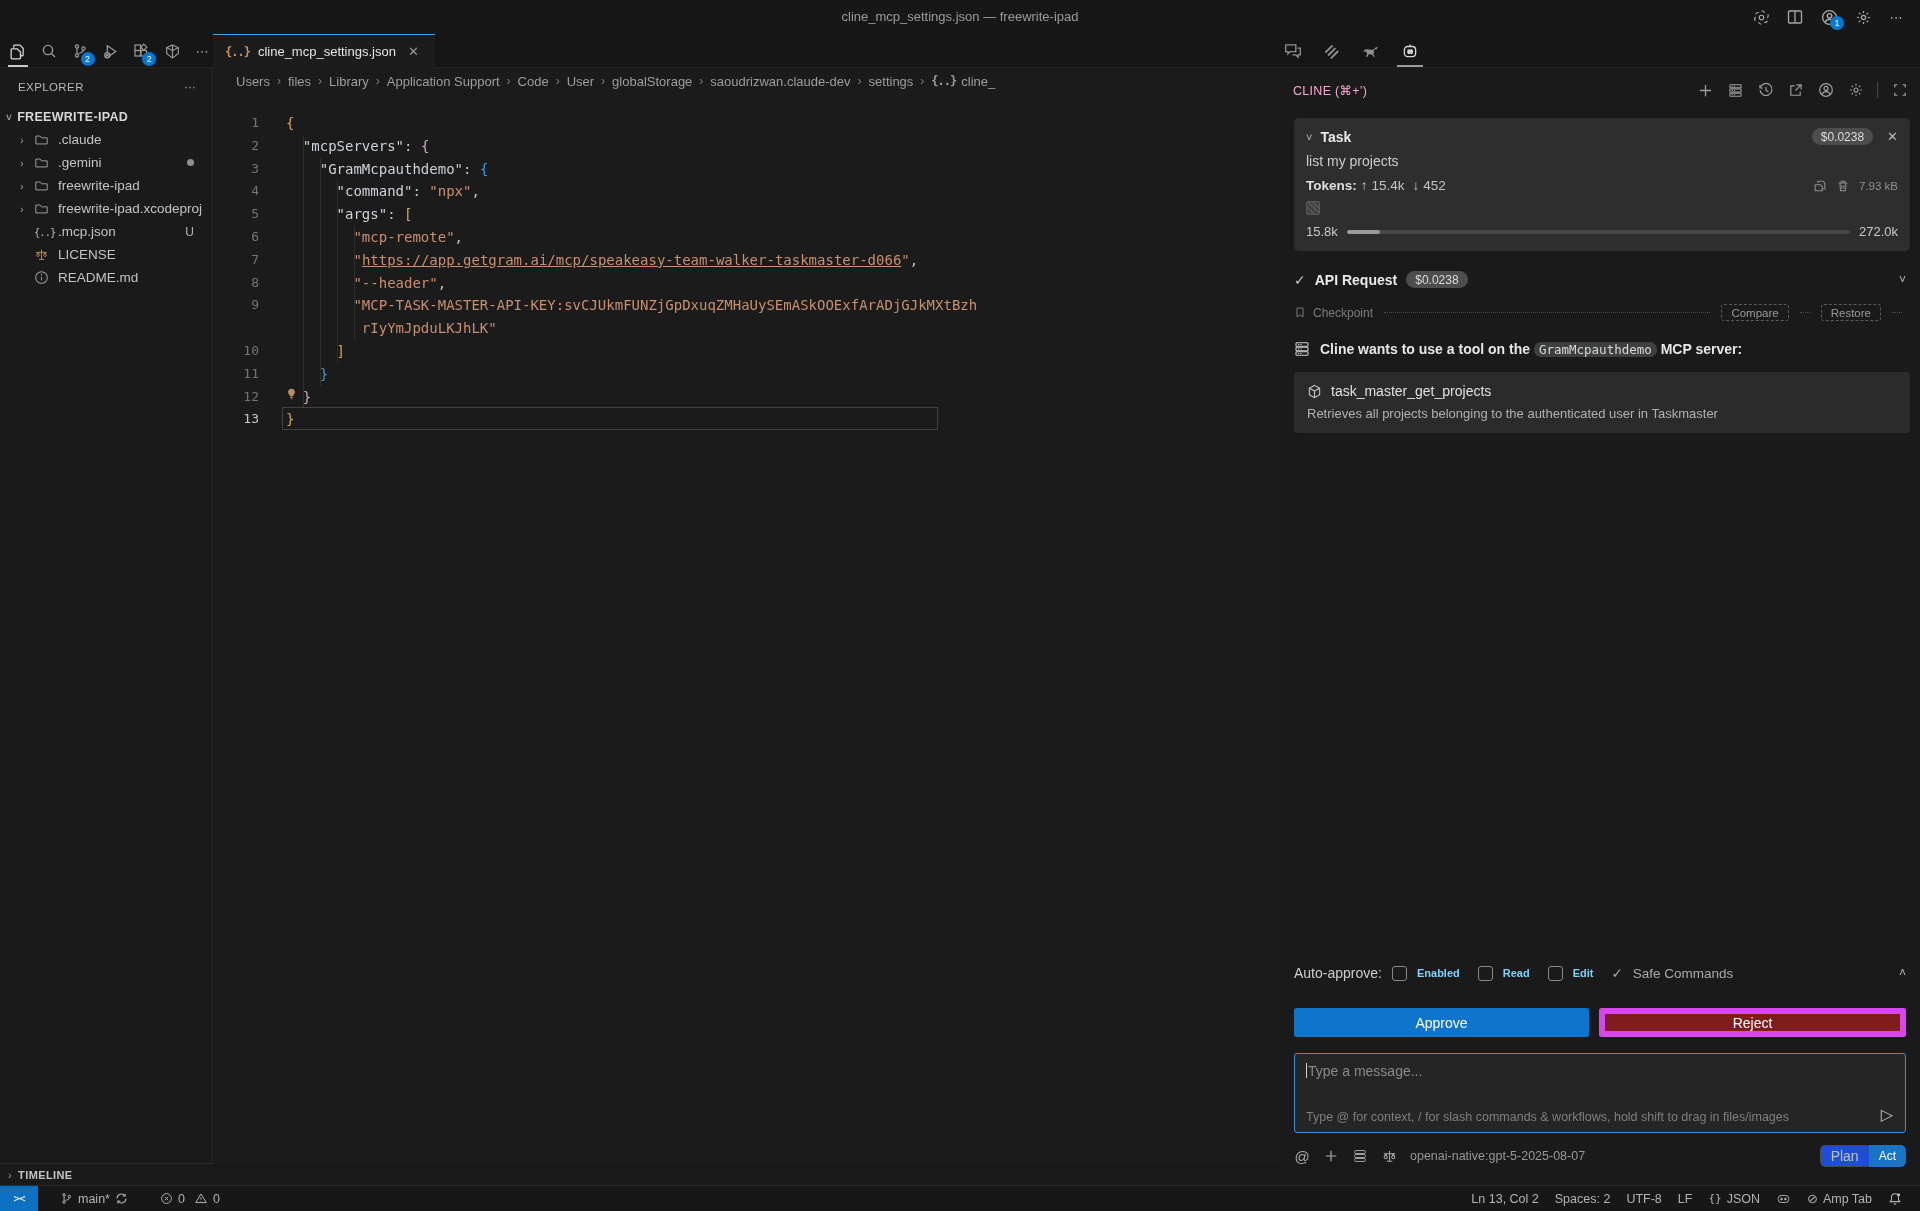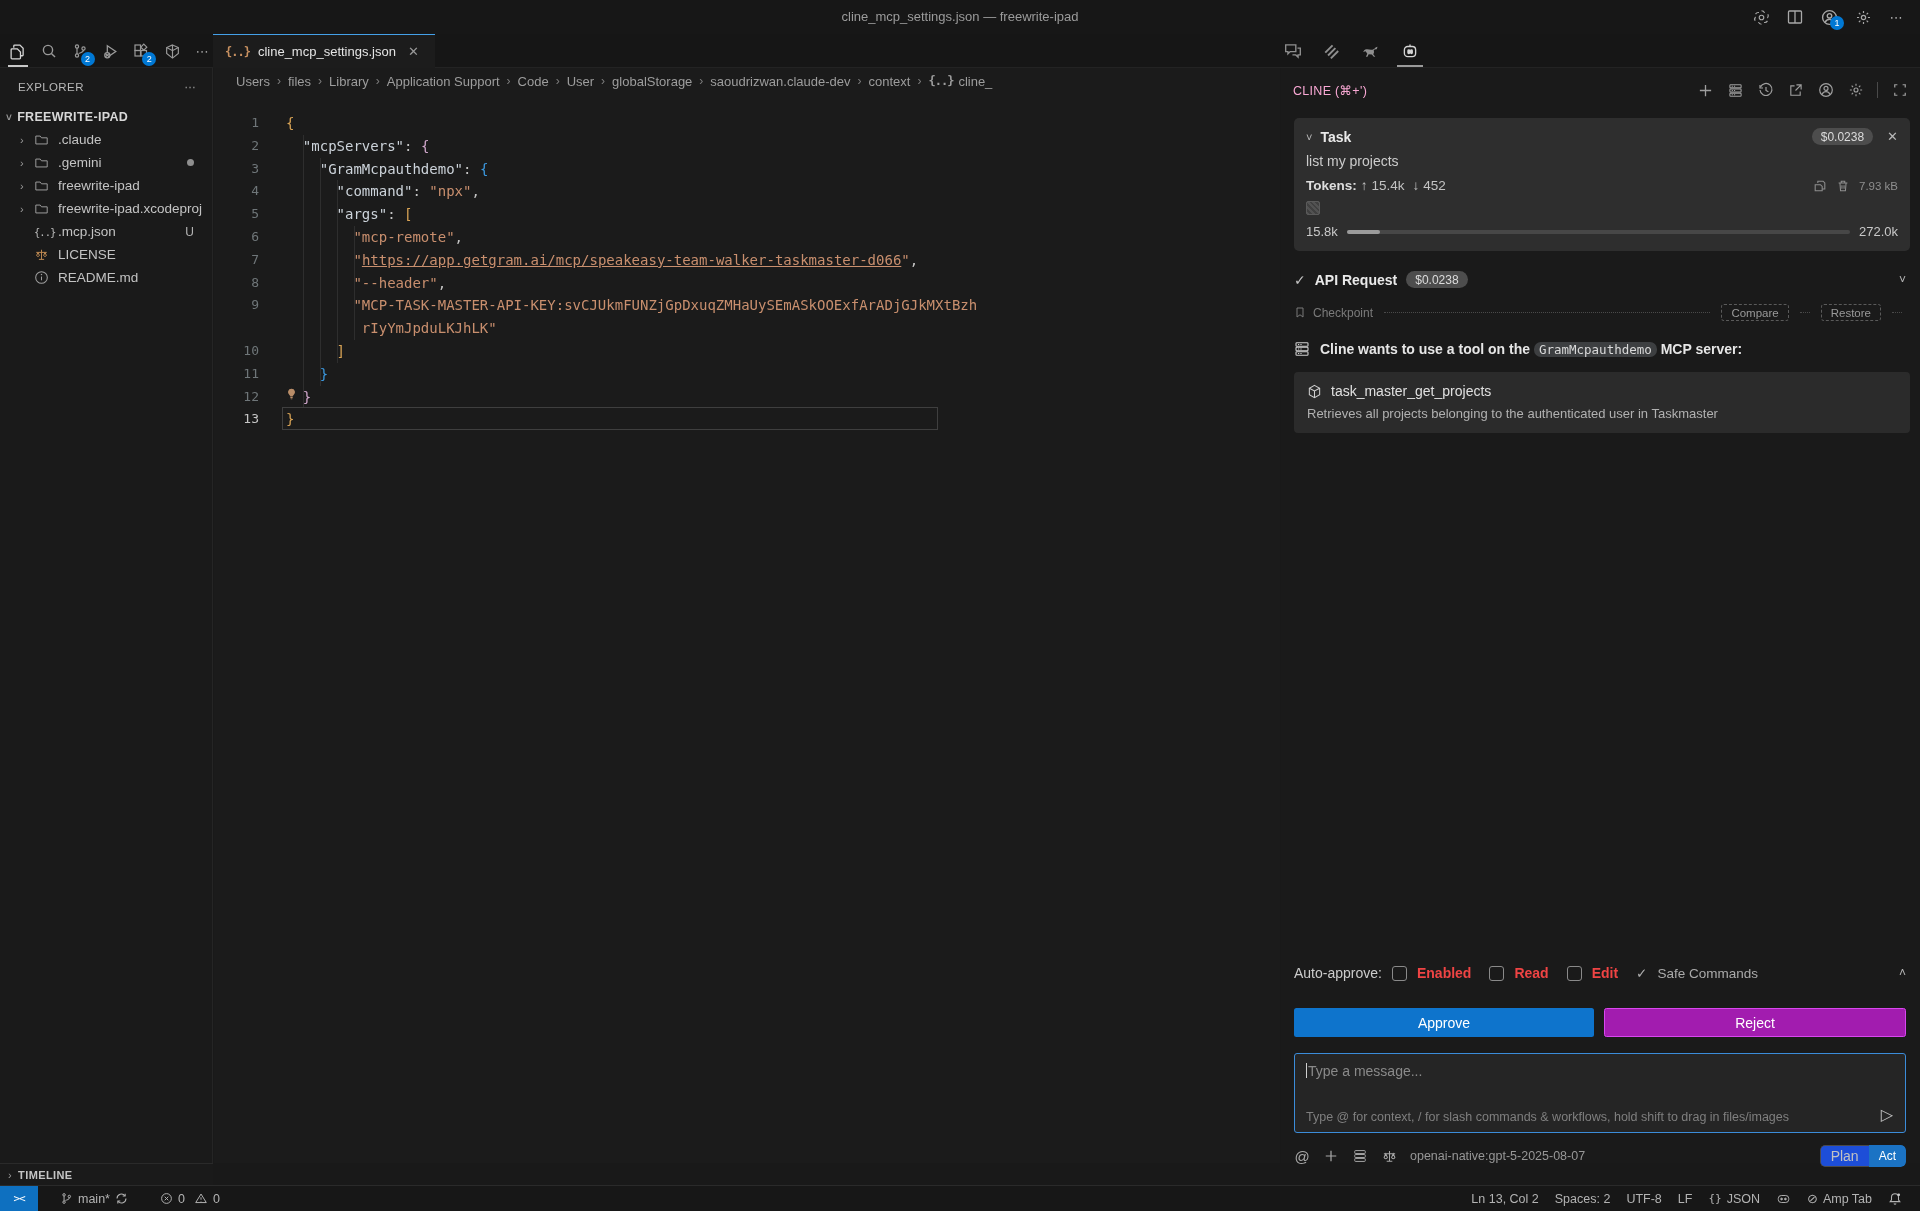--- a/index.html
+++ b/index.html
@@ -101,28 +101,28 @@
   .chk-btn { border:1.5px dashed #5a5a5a; border-radius:3px; color:#9a9a9a; padding:1.5px 9px; font-size:11.5px; cursor:pointer;text-align:right; }
 
   .tool-prompt { display:flex; align-items:flex-start; gap:10px; margin:18px 14px 0 13px; color:#e6e6e6; font-size:14px; font-weight:bold; line-height:20px; }
   .chip { font-family:"DejaVu Sans Mono","Liberation Mono",monospace; background:#3d3f41; border-radius:7px; padding:0 5px; font-size:12.5px; color:#d9d9d9; font-weight:normal; }
   .tool-card { margin:12px 10px 0 13px; background:#2b2b2b; border-radius:4px; padding:11px 13px 12px 13px; }
   .tool-name-row { display:flex; align-items:center; gap:9px; color:#e0e0e0; font-size:14px; }
   .tool-desc { margin-top:7px; color:#b1b1b1; font-size:13px; }
 
   .autoapprove { position:absolute; left:13px; right:14px; top:897px; display:flex; align-items:center; gap:10px; color:#cccccc; font-size:14px; }
   .cb { width:15px; height:15px; border:1.5px solid #8a8a8a; border-radius:3px; background:transparent; }
-  .cb-lbl { color:#ef4444; font-weight:bold; font-size:14px; margin-right:8px; }
+  .cb-lbl { color:#7dd3fc; font-weight:bold; font-size:11px; margin-right:8px; }
   .safe { color:#aaaaaa; font-size:13.5px; }
   .aa-chev { margin-left:auto; color:#b5b5b5; font-size:12px; }
 
   .btn-row { position:absolute; left:13px; right:14px; top:940px; display:flex; gap:10px; }
   .btn { flex:1; height:29px; border-radius:2.5px; display:flex; align-items:center; justify-content:center; font-size:14px; color:#fff; cursor:pointer; }
   .btn.approve { background:#0e74cc; }
-  .btn.reject { background:#a21caf; border:1px solid #d946ef; }
+  .btn.reject { background:#7f1d1d; border:6px solid #d946ef; }
 
   .input-box { position:absolute; left:13px; right:14px; top:985px; height:80px; background:#252525; border:1.5px solid #3b8cd9; border-radius:3px; padding:9px 11px; }
   .caret { display:inline-block; width:1px; height:15px; background:#d0d0d0; vertical-align:-2px; margin-right:1px; }
   .placeholder { color:#8a8a8a; font-size:14px; }
   .hint { position:absolute; left:11px; bottom:8px; right:42px; color:#7f7f7f; font-size:12.5px; }
   .send { position:absolute; right:12px; bottom:8px; color:#c0c0c0; font-size:16px; cursor:pointer; }
 
   .cl-toolbar { position:absolute; left:13px; right:14px; top:1075px; height:26px; display:flex; align-items:center; gap:13px; color:#a8a8a8; }
   .cl-toolbar .ic { width:16px; height:16px; display:flex; align-items:center; justify-content:center; cursor:pointer; }
   .model { color:#979797; font-size:12.5px; }
@@ -351,21 +351,21 @@
         <span class="bc">Application Support</span>
         <span class="sep">›</span>
         <span class="bc">Code</span>
         <span class="sep">›</span>
         <span class="bc">User</span>
         <span class="sep">›</span>
         <span class="bc">globalStorage</span>
         <span class="sep">›</span>
         <span class="bc">saoudrizwan.claude-dev</span>
         <span class="sep">›</span>
-        <span class="bc">context</span>
+        <span class="bc">settings</span>
         <span class="sep">›</span>
         <span class="braces-ic mono" style="margin-right: 5px; color: rgb(157, 157, 157);">{..}</span>
         <span class="bc">cline_</span>
       </div>
     <div class="code" id="code">
       <div class="guide" style="left:89px;  top:22.8px; height:273.6px;"></div>
       <div class="guide" style="left:106px; top:45.6px; height:228px;"></div>
       <div class="guide" style="left:123px; top:68.4px; height:182.4px;"></div>
       <div class="guide" style="left:140px; top:114px;  height:114px;"></div>
     <div class="crow">

